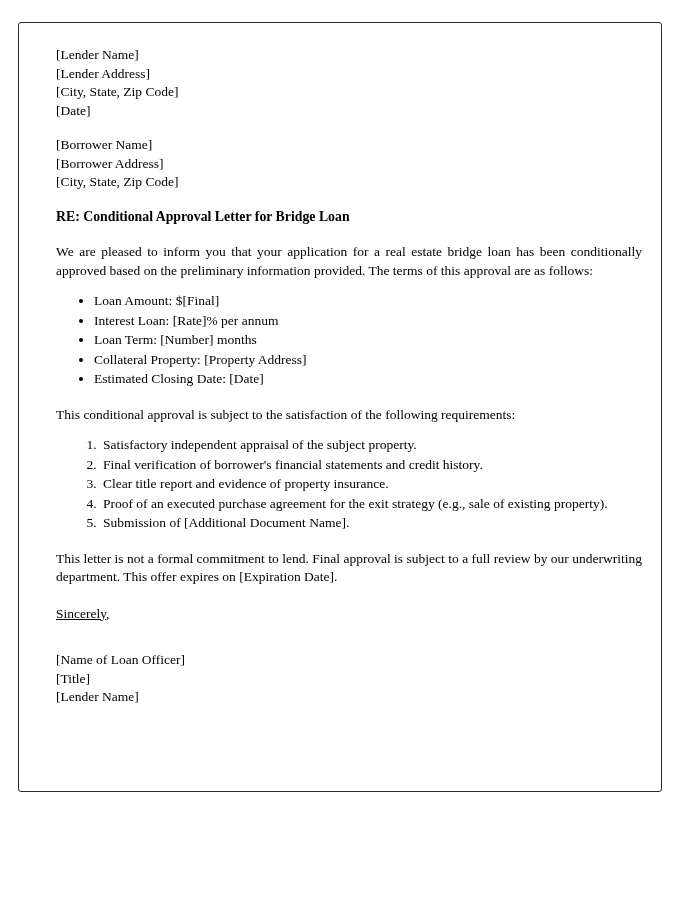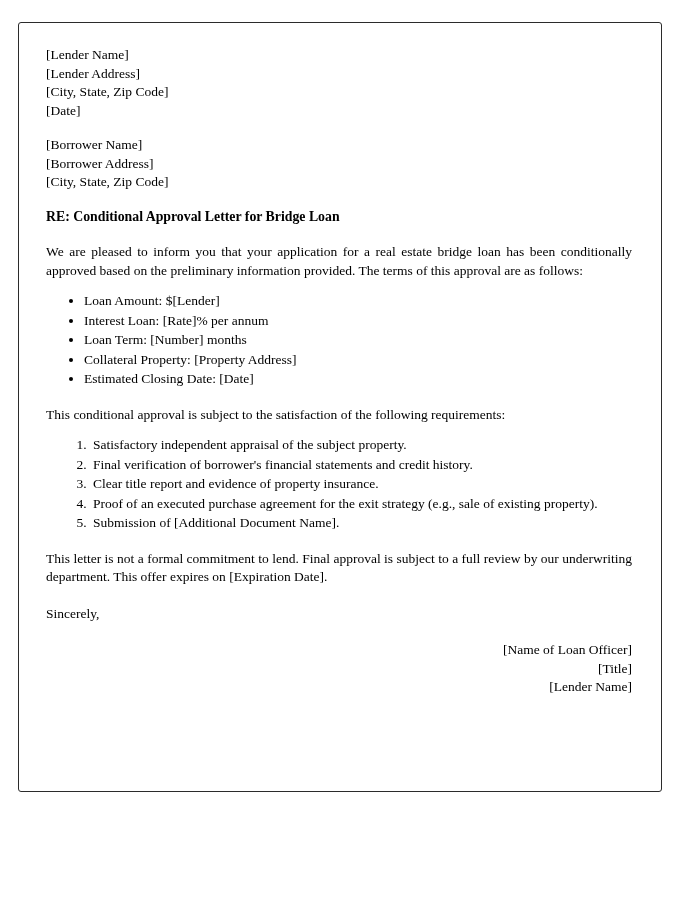--- a/index.html
+++ b/index.html
@@ -24,21 +24,21 @@
     left: 18px;
     top: 22px;
     width: 644px;
     height: 770px;
     border: 1px solid #2b2b2b;
     border-radius: 3px;
     box-sizing: border-box;
   }
   .letter-body {
     position: absolute;
-    left: 46px;
+    left: 56px;
     top: 46px;
     width: 586px;
     box-sizing: border-box;
     font-size: 13.5px;
     line-height: 18.5px;
   }
   .addr-block {
     margin: 0 0 16px 0;
   }
   .addr-line {
@@ -72,24 +72,24 @@
     margin: 12px 0 0 0;
     padding-left: 44px;
     list-style-type: decimal;
   }
   ol.reqs li {
     margin: 0 0 1px 0;
     padding-left: 3px;
   }
   .closing {
     margin: 18px 0 16px 0;
+    text-decoration: underline;
   }
   .signature-block {
-    margin: 18px 0 0 0;
-    text-align: right;
+    margin: 28px 0 0 0;
   }
   .signature-line {
     display: block;
     white-space: pre;
   }
 </style>
 </head>
 <body>
 
 <div class="page">
@@ -111,21 +111,21 @@
     </div>
 
     <p class="subject">RE: Conditional Approval Letter for Bridge Loan</p>
 
 
     <p class="para">We are pleased to inform you that your application for a real estate bridge loan has been conditionally approved based on the preliminary information provided. The terms of this approval are as follows:</p>
 
     <ul class="terms">
       <li>
         <span class="term-label">Loan Amount:</span>
-        <span>$[Lender]</span>
+        <span>$[Final]</span>
       </li>
       <li>
         <span class="term-label">Interest Loan:</span>
         <span>[Rate]% per annum</span>
       </li>
       <li>
         <span class="term-label">Loan Term:</span>
         <span>[Number] months</span>
       </li>
       <li>

